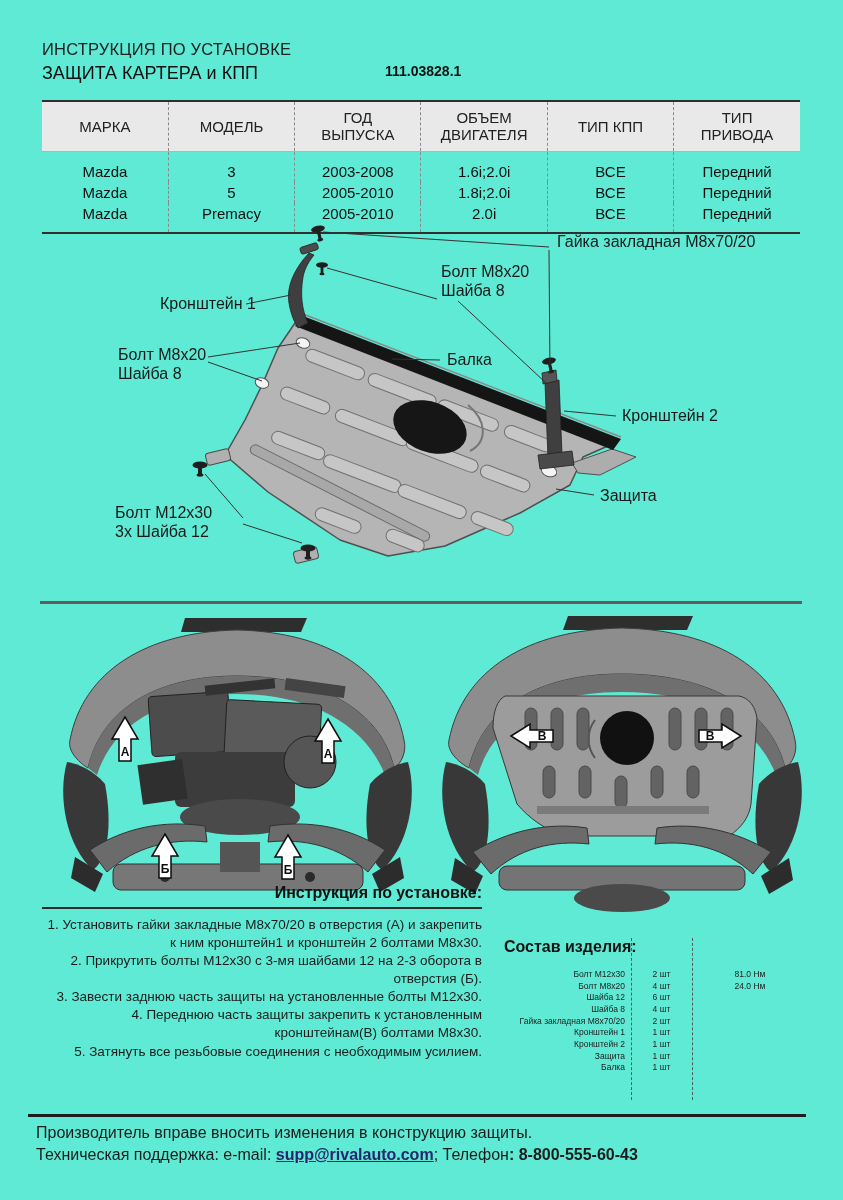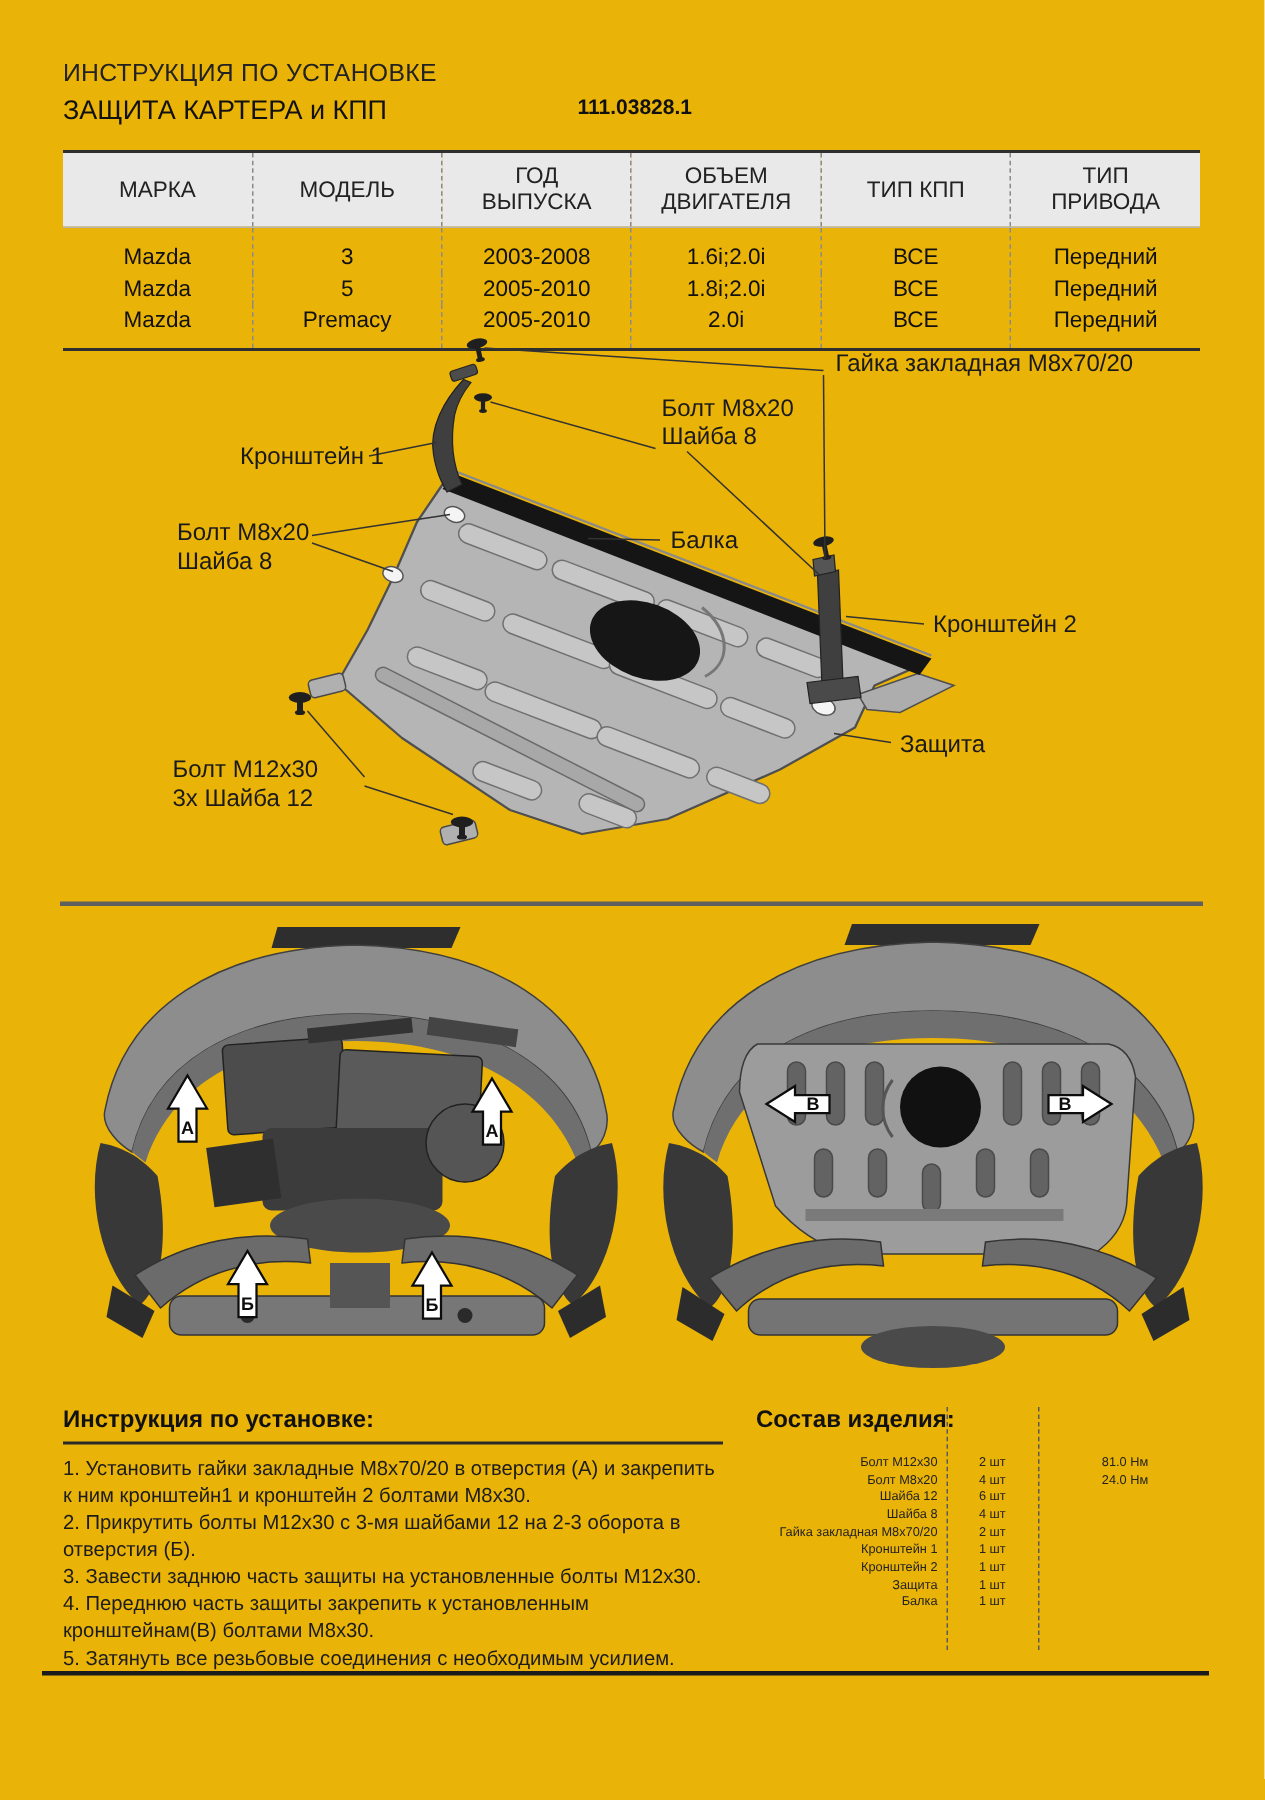--- a/index.html
+++ b/index.html
@@ -1,16 +1,16 @@
 <!DOCTYPE html>
 <html><head>
 <meta charset="utf-8">
 <style>
   html,body{margin:0;padding:0;background:#fff;}
-  .page{position:relative;width:843px;height:1200px;background:#eab308;overflow:hidden;
+  .page{position:relative;width:843px;height:1200px;background:#5eead4;overflow:hidden;
         font-family:"Liberation Sans","DejaVu Sans",sans-serif;color:#1a1a1a;}
   
   .doc-header{position:absolute;left:42px;top:40px;width:760px;}
   .doc-sub{font-size:16.5px;letter-spacing:.2px;color:#222;}
   .doc-title-row{position:relative;margin-top:4px;height:24px;}
   .doc-title{font-size:18px;font-weight:normal;color:#111;}
   .part-number{position:absolute;left:343px;top:0;font-size:14px;font-weight:bold;color:#111;}
   
   table.fitment{position:absolute;left:42px;top:100px;width:758px;border-collapse:collapse;
         border-top:2px solid #2f2f2f;border-bottom:2px solid #2f2f2f;table-layout:fixed;}
@@ -20,21 +20,21 @@
   table.fitment td{text-align:center;font-size:15px;color:#111;padding:1px 2px;line-height:19px;}
   table.fitment tbody tr:first-child td{padding-top:10px;}
   table.fitment tbody tr:last-child td{padding-bottom:9px;}
   
   .diagram{position:absolute;left:0;top:215px;}
   .divider{position:absolute;left:40px;top:601px;width:762px;height:3px;background:#5f5f5f;}
   .photo-left{position:absolute;left:55px;top:612px;}
   .photo-right{position:absolute;left:433px;top:608px;}
   svg text{font-family:"Liberation Sans","DejaVu Sans",sans-serif;}
   
-  .instructions{position:absolute;left:42px;top:938px;width:440px;}
+  .instructions{position:absolute;left:42px;top:884px;width:440px;text-align:right;}
   .instructions .title{font-size:16px;font-weight:bold;color:#111;padding-bottom:5px;
         border-bottom:2px solid #2a2a2a;}
   .steps{margin-top:7px;font-size:13.5px;line-height:1.34;color:#1c1c1c;}
   
   .composition{position:absolute;left:490px;top:936px;width:318px;height:168px;}
   .comp-dash{position:absolute;top:2px;height:162px;width:0;border-left:1px dashed #5a5a5a;}
   .comp-dash.d1{left:141px;} .comp-dash.d2{left:202px;}
   .comp-title{position:relative;font-size:16px;font-weight:bold;color:#111;
         padding:2px 0 8px 14px;background:transparent;}
   .comp-head{position:relative;display:flex;background:#e9e9e9;border-top:2px solid #2a2a2a;
@@ -366,14 +366,20 @@
         </div>
         <div class="comp-row">
           <div class="comp-name">Балка</div>
           <div class="comp-qty">1 шт</div>
           <div class="comp-torque"></div>
         </div>
       </div>
   </div>
 
   <div class="footer-rule"></div>
+  <div class="footer">
+    <div class="l1">Производитель вправе вносить изменения в конструкцию защиты.</div>
+    <div class="l2">
+      <span>Техническая поддержка:  e-mail: </span><a href="#" class="email-link">supp@rivalauto.com</a><span>; </span><span>Телефон</span><span class="phone">: 8-800-555-60-43</span>
+    </div>
+  </div>
 
 </div>
 
 </body></html>

